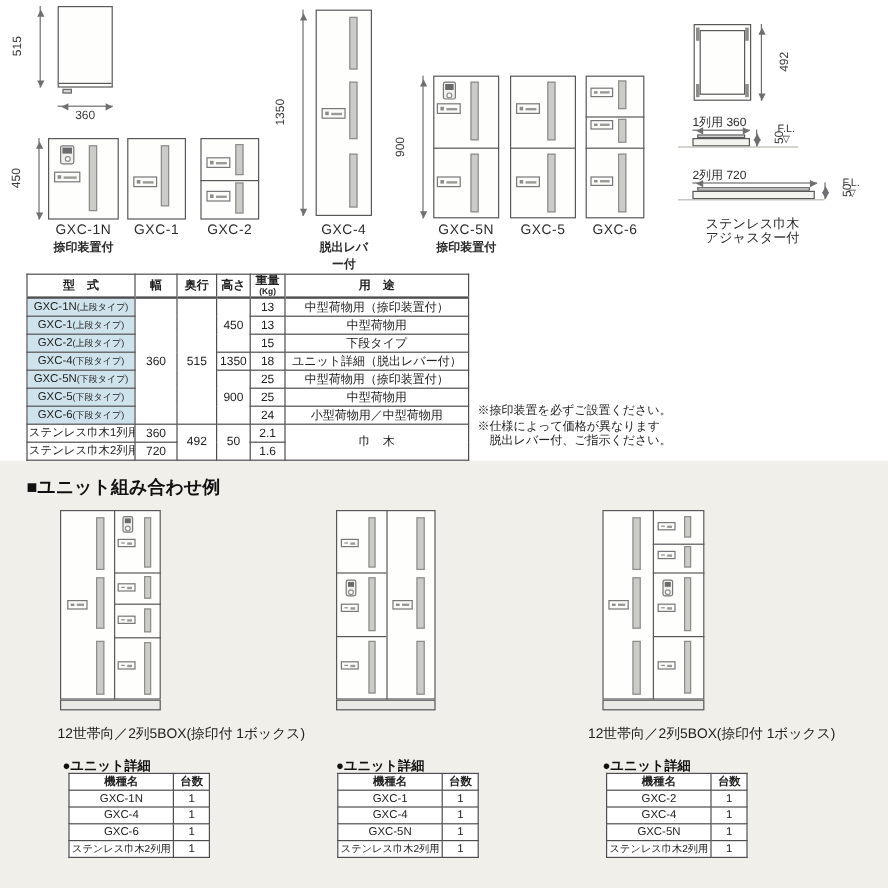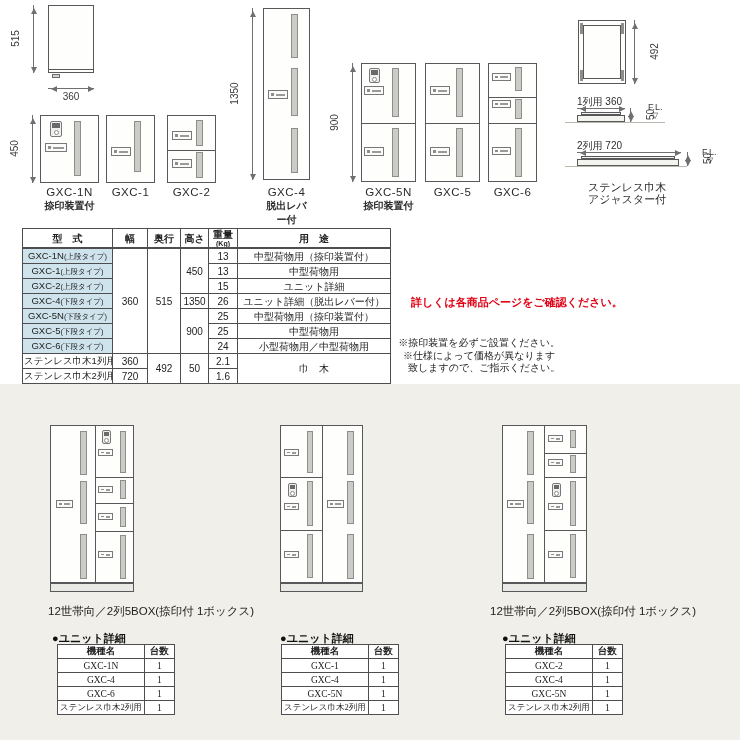--- a/index.html
+++ b/index.html
@@ -28,35 +28,35 @@
   .vlab,.hlab{font-size:10px;color:#3a3a3c;text-align:center;line-height:11px;}
   .vlab{transform:rotate(-90deg);}
   .fl{font-size:9px;color:#3a3a3c;}
   .tri{font-size:8px;color:#3a3a3c;line-height:8px;}
   
   .plabel{text-align:center;color:#2b2b2d;}
   .pl-name{font-size:11.5px;letter-spacing:.5px;}
   .pl-sub{font-size:10px;font-weight:bold;margin-top:1px;}
   .cap2{font-size:11px;color:#2b2b2d;line-height:12px;}
   .note-red{color:#e00014;font-weight:bold;font-size:11px;line-height:16px;white-space:nowrap;}
-  .note-blk{color:#222;font-size:10px;line-height:12.5px;white-space:nowrap;text-align:center;}
+  .note-blk{color:#222;font-size:10px;line-height:12.5px;white-space:nowrap;}
   .sec-title{font-size:15px;font-weight:bold;color:#111;}
   .ucap{font-size:11.5px;color:#222;white-space:nowrap;}
   .dtitle{font-size:11px;font-weight:bold;color:#111;white-space:nowrap;}
   
   .spec{border-collapse:collapse;table-layout:fixed;background:#fff;}
   .spec th,.spec td{border:1px solid #4e4e50;font-size:10px;color:#222;text-align:center;padding:0 1px;height:14px;line-height:1.1;overflow:hidden;white-space:nowrap;}
   .spec thead th{height:17px;font-weight:bold;border-bottom:2px solid #4e4e50;background:#fff;}
   .mcell{background:#cfe3ed;}
   .mname{font-size:9.5px;}
   .msfx{font-size:7.5px;}
   .kg{font-size:7px;line-height:7px;font-weight:bold;}
   
   .dtable{border-collapse:collapse;background:#fff;}
-  .dtable th,.dtable td{border:1px solid #4e4e50;font-size:9.5px;color:#222;text-align:center;padding:0 2px;height:13px;white-space:nowrap;overflow:hidden;font-family:Liberation Serif, serif;}
+  .dtable th,.dtable td{border:1px solid #4e4e50;font-size:9.5px;color:#222;text-align:center;padding:0 2px;height:13px;white-space:nowrap;overflow:hidden;}
   .dtable th{font-weight:bold;}
 </style>
 </head>
 <body>
 
 <div class="page">
   <div class="bottom-bg"></div>
 
   <div class="abs" id="art" style="left:0;top:0;width:740px;height:740px;">
       <div class="abs box" style="left: 48px; top: 5px; width: 46px; height: 68px;"></div>
@@ -279,26 +279,26 @@
         <td>中型荷物用（捺印装置付）</td>
       </tr>
       <tr>
         <td class="mcell"><span class="mname">GXC-1</span><span class="msfx">(上段タイプ)</span></td>
         <td>13</td>
         <td>中型荷物用</td>
       </tr>
       <tr>
         <td class="mcell"><span class="mname">GXC-2</span><span class="msfx">(上段タイプ)</span></td>
         <td>15</td>
-        <td>ユニット詳細</td>
+        <td>下段タイプ</td>
       </tr>
       <tr>
         <td class="mcell"><span class="mname">GXC-4</span><span class="msfx">(下段タイプ)</span></td>
         <td>1350</td>
-        <td>26</td>
+        <td>18</td>
         <td>ユニット詳細（脱出レバー付）</td>
       </tr>
       <tr>
         <td class="mcell"><span class="mname">GXC-5N</span><span class="msfx">(下段タイプ)</span></td>
         <td rowspan="3">900</td>
         <td>25</td>
         <td>中型荷物用（捺印装置付）</td>
       </tr>
       <tr>
         <td class="mcell"><span class="mname">GXC-5</span><span class="msfx">(下段タイプ)</span></td>
@@ -320,28 +320,28 @@
       </tr>
       <tr>
         <td><span class="mname">ステンレス巾木2列用</span></td>
         <td>720</td>
         <td>1.6</td>
       </tr>
     </tbody>
   </table>
 
   <div class="abs" style="left:400px;top:294px;">
-    <div class="note-red">　詳しくは各商品ページをご確認ください。</div>
   </div>
   <div class="abs" style="left:398px;top:337px;">
     <div class="note-blk">※捺印装置を必ずご設置ください。</div>
     <div class="note-blk">※仕様によって価格が異なります</div>
-    <div class="note-blk">　致しますので、ご指示ください。</div>
-  </div>
-
+    <div class="note-blk">　脱出レバー付、ご指示ください。</div>
+  </div>
+
+  <div class="abs sec-title" style="left:22px;top:397px;">■ユニット組み合わせ例</div>
 
   <div class="abs ucap" style="left:48px;top:604px;">12世帯向／2列5BOX(捺印付 1ボックス)</div>
   <div class="abs ucap" style="left:490px;top:604px;">12世帯向／2列5BOX(捺印付 1ボックス)</div>
 
   <div class="abs dtitle" style="left:52px;top:631px;">●ユニット詳細</div>
   <div class="abs dtitle" style="left:280px;top:631px;">●ユニット詳細</div>
   <div class="abs dtitle" style="left:502px;top:631px;">●ユニット詳細</div>
 
   <table class="dtable abs" style="left:57px;top:644px;">
     <colgroup>

